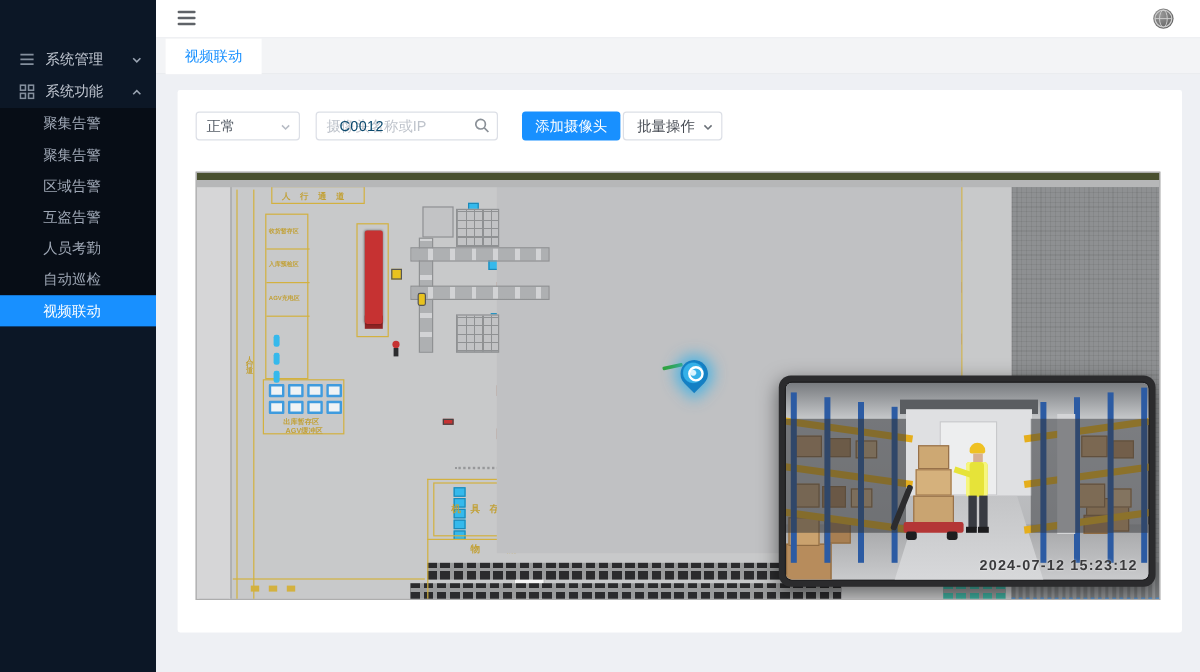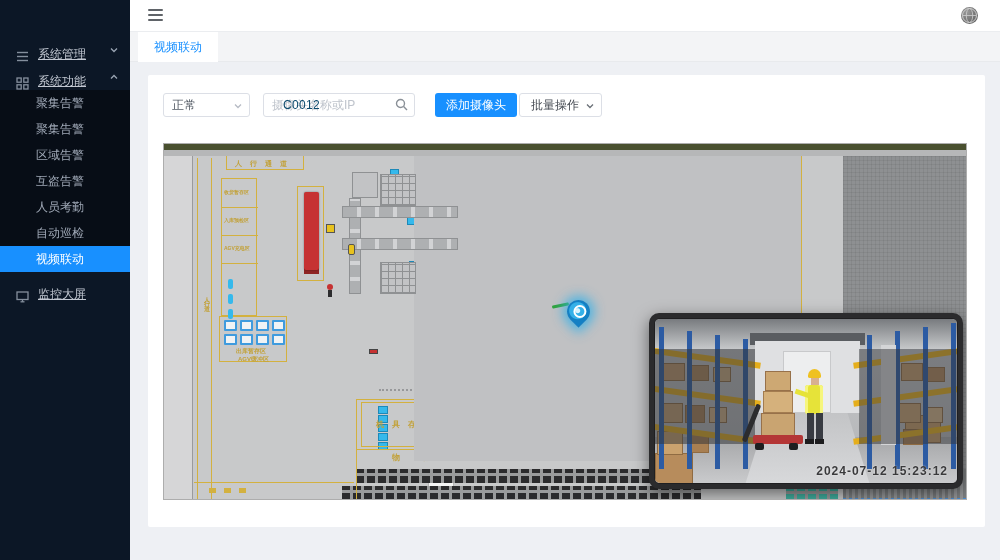--- a/index.html
+++ b/index.html
@@ -3,22 +3,22 @@
 <meta charset="utf-8">
 <style>
   * { margin:0; padding:0; box-sizing:border-box; }
   html,body { width:1000px; height:560px; overflow:hidden;
     font-family:"Liberation Sans","DejaVu Sans",sans-serif; font-size:12px; }
   body { background:#eef0f4; position:relative; }
 
   
   .sidebar { position:absolute; left:0; top:0; width:130px; height:560px;
     background:#0c1726; color:#c2c8d2; z-index:30; }
-  .side-group { position:relative; height:27px; display:flex; align-items:flex-end;
-    padding-left:16px; cursor:pointer;text-decoration:underline; }
+  .side-group { position:relative; height:27px; display:flex; align-items:center;
+    padding-left:16px; cursor:pointer; }
   .side-group .gicon { width:13px; height:13px; margin-right:9px; opacity:.85; flex:none; }
   .side-group .glabel { font-size:12px; color:#c2c8d2; }
   .side-group .chev { position:absolute; right:12px; top:50%; margin-top:-4px; width:8px; height:8px; }
   .side-pad-top { height:36px; }
   .submenu { background:#070d16; }
   .submenu li { list-style:none; height:26px; line-height:26px; padding-left:36px;
     color:#9fa8b6; cursor:pointer; position:relative; }
   .submenu li.em { color:#ffffff; font-weight:bold; }
   .submenu li.active { background:#1890ff; color:#fff; }
   .lower-groups { margin-top:4px; }
@@ -150,28 +150,20 @@
     <li>聚集告警</li>
     <li>聚集告警</li>
     <li>区域告警</li>
     <li>互盗告警</li>
     <li>人员考勤</li>
     <li>自动巡检</li>
     <li class="active">视频联动</li>
   </ul>
 
   <div class="lower-groups">
-    <div class="side-group">
-      <svg class="gicon" viewBox="0 0 13 13">
-          <rect x="1" y="2" width="11" height="7.5" fill="none" stroke="#9aa4b2" stroke-width="1.3"></rect>
-          <line x1="4.5" y1="11.8" x2="8.5" y2="11.8" stroke="#9aa4b2" stroke-width="1.3"></line>
-          <line x1="6.5" y1="9.5" x2="6.5" y2="11.8" stroke="#9aa4b2" stroke-width="1.3"></line>
-        </svg>
-      <span class="glabel">监控大屏</span>
-    </div>
   </div>
 </aside>
 
 <div class="main">
   <div class="topbar">
     <div class="hamb">
         <span></span>
         <span></span>
         <span></span>
       </div>

